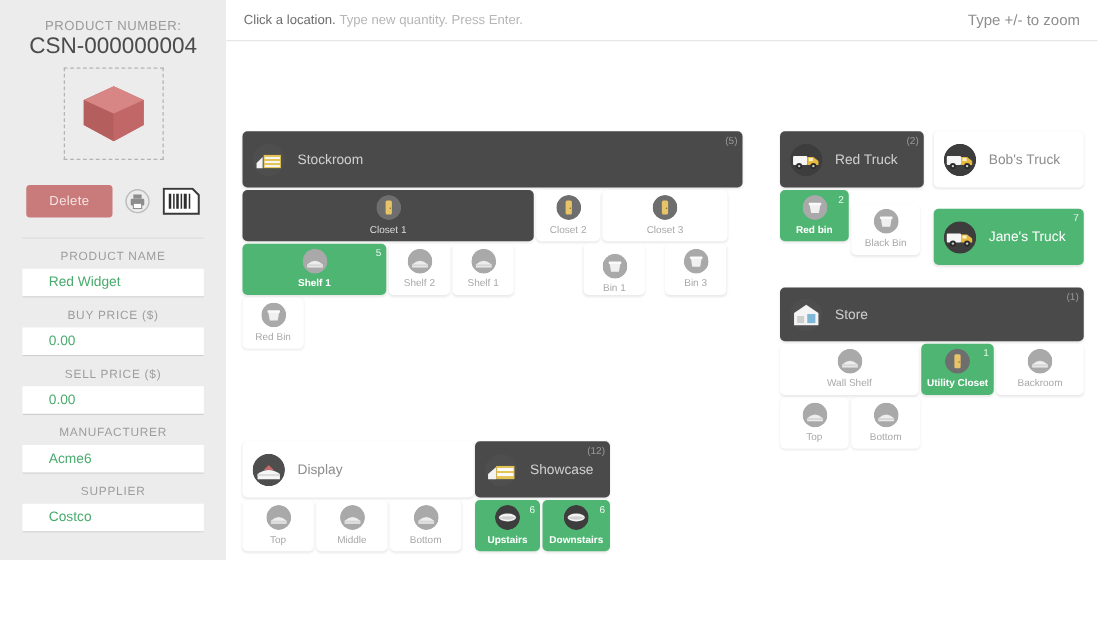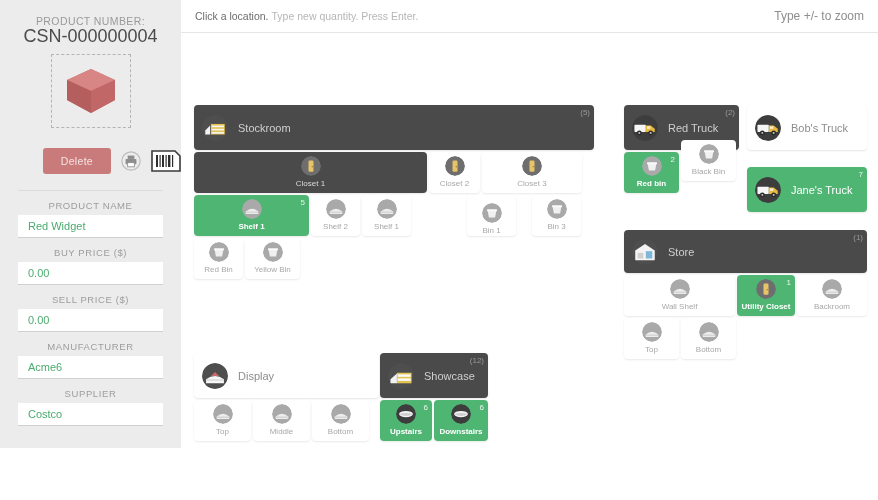--- a/index.html
+++ b/index.html
@@ -27,41 +27,41 @@
     text-align: center; font-size: 18px; color: #4b4b4b;
     line-height: 17px; margin-bottom: 9px;
   }
   .img-drop {
     width: 80px; height: 74px; margin: 0 auto;
     border: 1.5px dashed #b4b4b4;
     display: flex; align-items: center; justify-content: center;
   }
   .cube-wrap { width: 54px; height: 50px; }
   .action-row {
-    display: flex; align-items: center; justify-content: flex-end;
+    display: flex; align-items: center; justify-content: center;
     gap: 10px; margin-top: 20px;
   }
   .delete-btn {
     background: #c97a7a; color: #f6e3e3; border: none;
     font-size: 10.5px; padding: 7px 18px; border-radius: 3px;
     cursor: pointer; letter-spacing: .3px;
   }
   .print-ico { width: 20px; height: 20px; }
   .barcode-ico { width: 30px; height: 22px; }
   .divider { height:1px; background:#dcdcdc; margin: 16px 18px 0 18px; }
 
   .field { padding: 0 18px; margin-top: 9px; }
   .field-label {
     text-align: center; font-size: 9.5px; color: #9d9d9d;
     letter-spacing: .6px; margin-bottom: 4px;
   }
   .field-input {
     width: 100%; background: #fff; border: none;
     border-bottom: 1.5px solid #d0d0d0;
-    font-size: 11px; color: #4aab6f; padding: 5px 10px;
+    font-size: 11px; color: #4aab6f; padding: 5px 21px;
     font-family: "Liberation Sans", sans-serif;
     outline: none;
   }
 
   
   .main { flex: 1; position: relative; background: #fff; }
   .topbar {
     height: 33px; border-bottom: 1px solid #e6e6e6;
     display: flex; align-items: center;
     padding: 0 14px; font-size: 10.5px;
@@ -379,42 +379,32 @@
         <div class="tile white" style="left: 13px; top: 205px; width: 49px; height: 41px;">
           <span class="t-icon">
             <svg viewBox="0 0 32 32" width="20" height="20">
               <circle cx="16" cy="16" r="16" fill="#a9a9a9"></circle>
               <polygon points="9,12 23,12 21,23 11,23" fill="#f0f0f0"></polygon>
               <rect x="8" y="10" width="16" height="3" rx="1" fill="#fafafa"></rect>
             </svg>
           </span>
           <span class="t-label">Red Bin</span>
         </div>
-        <div class="tile white" style="left: 64px; top: 205px; width: 55px; height: 41px;">
+        <div class="tile green" style="left: 443px; top: 119px; width: 55px; height: 41px;">
           <span class="t-icon">
             <svg viewBox="0 0 32 32" width="20" height="20">
               <circle cx="16" cy="16" r="16" fill="#a9a9a9"></circle>
               <polygon points="9,12 23,12 21,23 11,23" fill="#f0f0f0"></polygon>
               <rect x="8" y="10" width="16" height="3" rx="1" fill="#fafafa"></rect>
             </svg>
           </span>
-          <span class="t-label">Yellow Bin</span>
-        </div>
-        <div class="tile green" style="left: 443px; top: 119px; width: 55px; height: 41px;">
-          <span class="t-icon">
-            <svg viewBox="0 0 32 32" width="20" height="20">
-              <circle cx="16" cy="16" r="16" fill="#a9a9a9"></circle>
-              <polygon points="9,12 23,12 21,23 11,23" fill="#f0f0f0"></polygon>
-              <rect x="8" y="10" width="16" height="3" rx="1" fill="#fafafa"></rect>
-            </svg>
-          </span>
           <span class="t-label">Red bin</span>
           <span class="badge ongreen">2</span>
         </div>
-        <div class="tile white" style="left: 500px; top: 107px; width: 55px; height: 41px;">
+        <div class="tile white" style="left: 500px; top: 130px; width: 55px; height: 41px;">
           <span class="t-icon">
             <svg viewBox="0 0 32 32" width="20" height="20">
               <circle cx="16" cy="16" r="16" fill="#a9a9a9"></circle>
               <polygon points="9,12 23,12 21,23 11,23" fill="#f0f0f0"></polygon>
               <rect x="8" y="10" width="16" height="3" rx="1" fill="#fafafa"></rect>
             </svg>
           </span>
           <span class="t-label">Black Bin</span>
         </div>
         <div class="tile white" style="left: 443px; top: 242px; width: 111px; height: 41px;">

